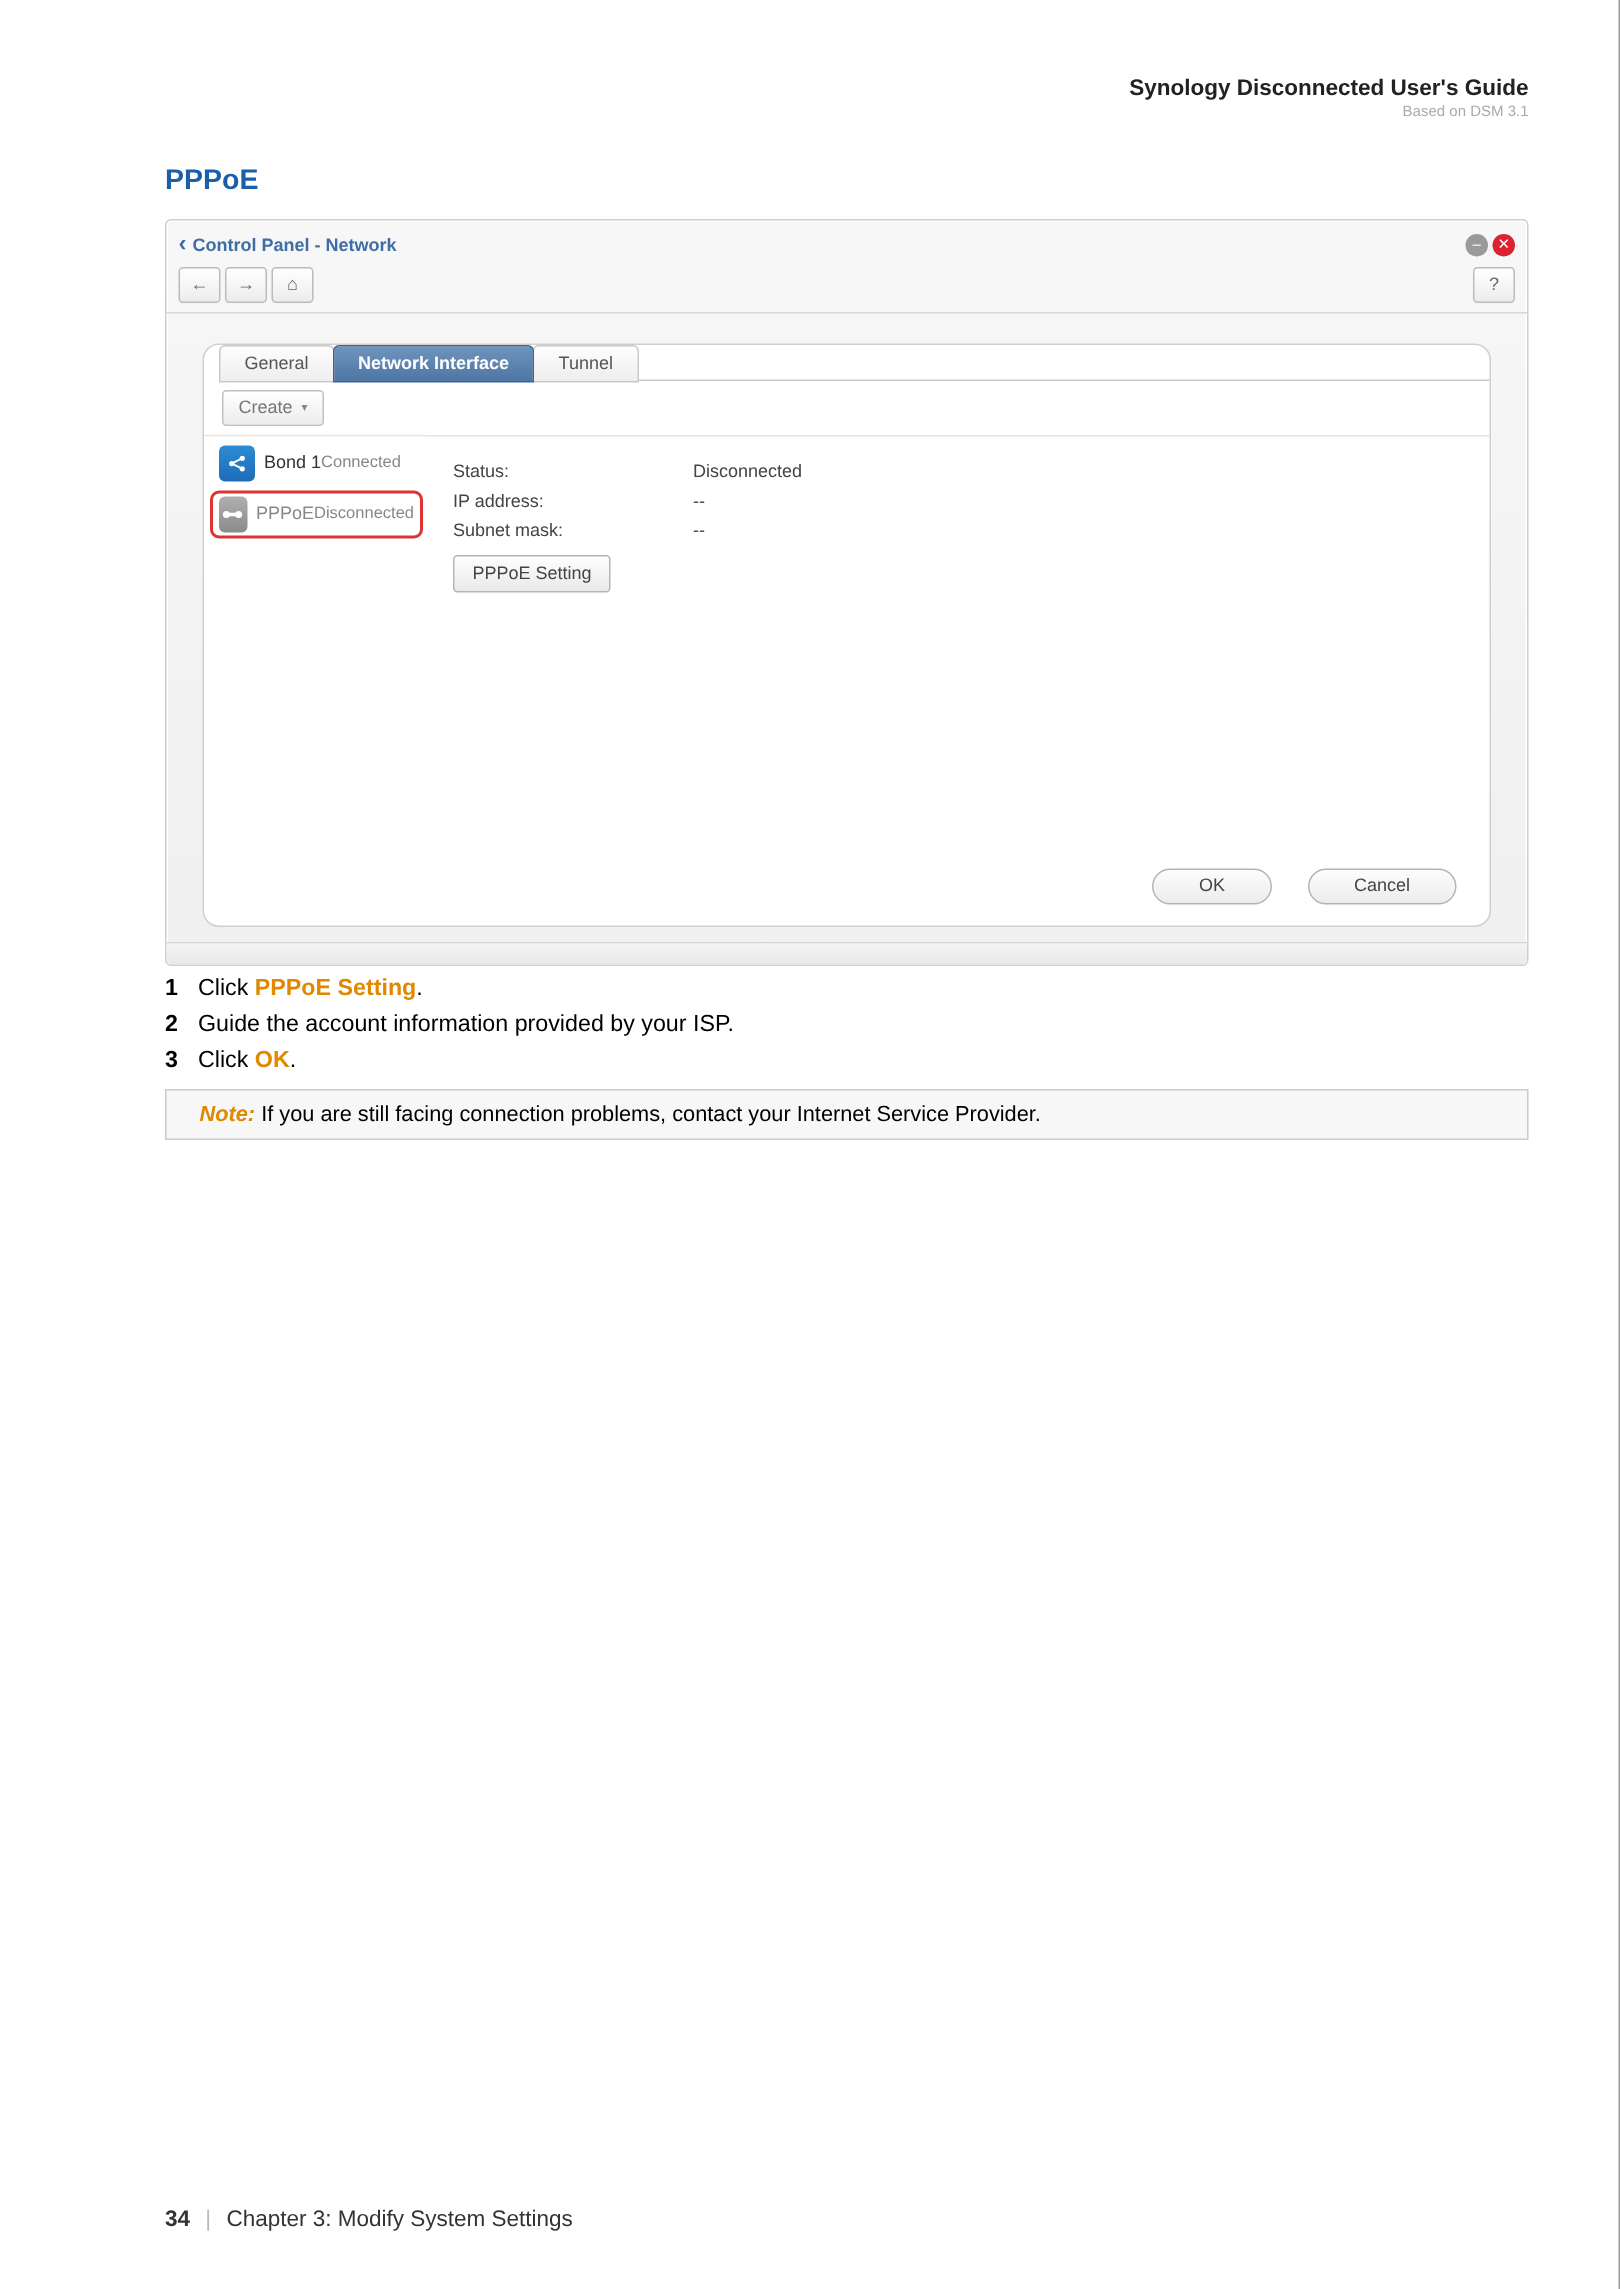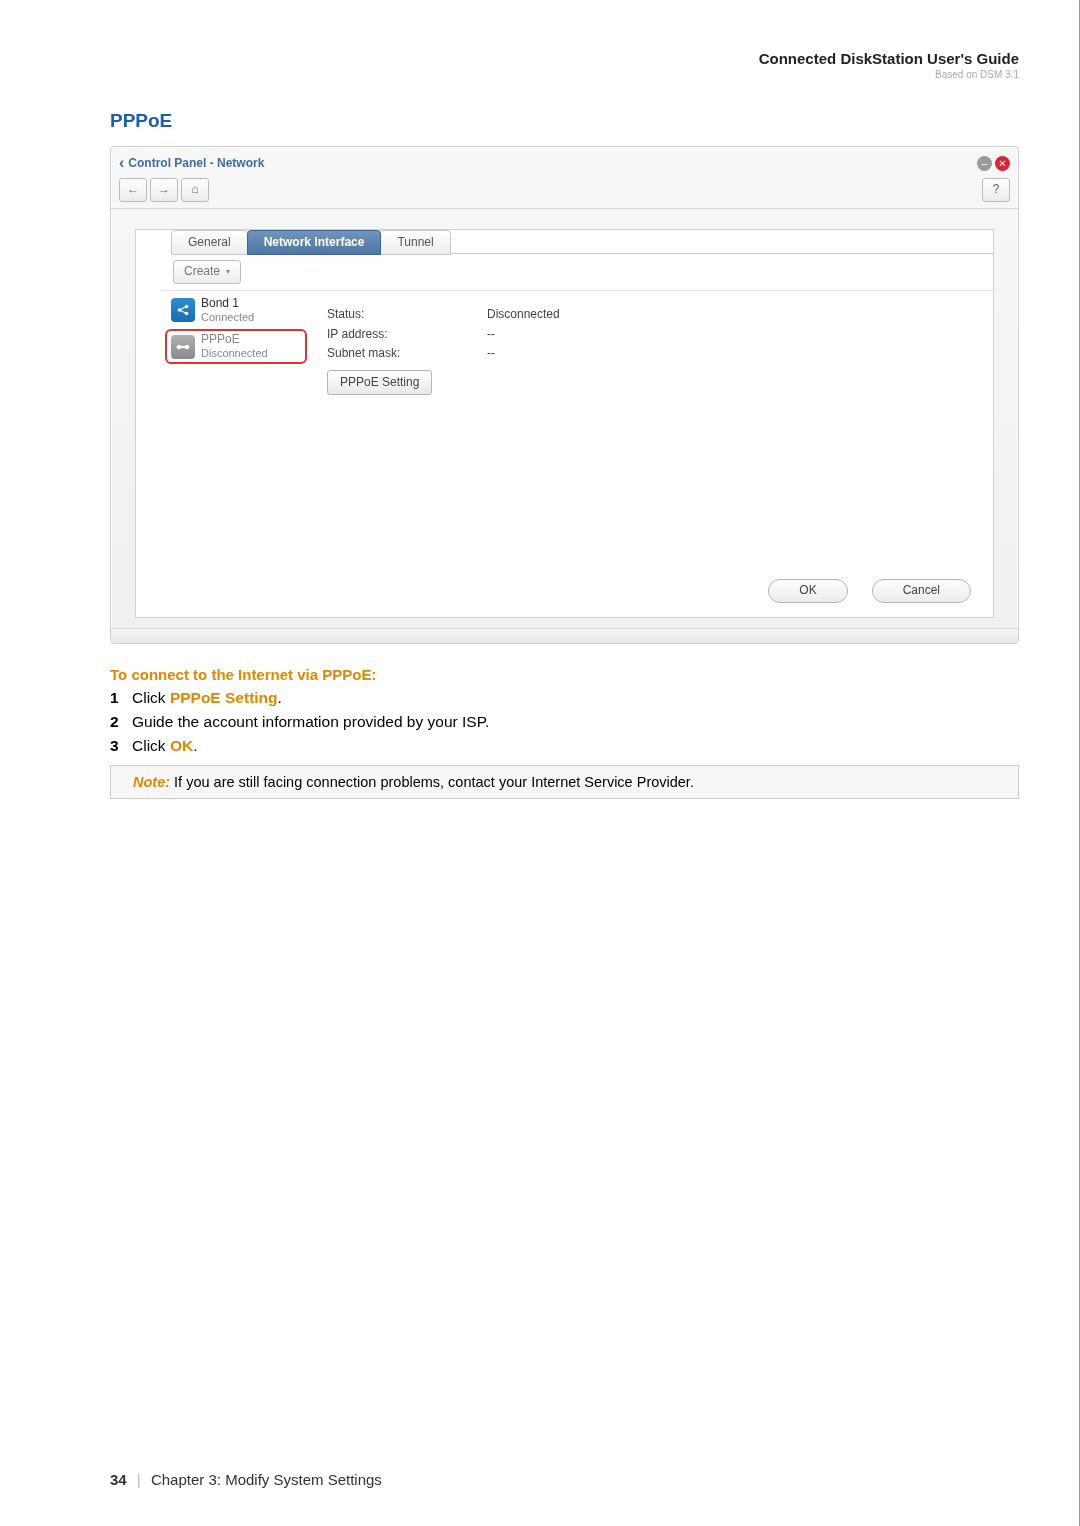--- a/index.html
+++ b/index.html
@@ -107,22 +107,21 @@
   }
   .help {
     margin-left: auto;
   }
   .content-pad {
     padding: 20px 24px 10px 24px;
   }
   .inner-panel {
     background: #fff;
     border: 1px solid #d0d0d0;
-    border-radius: 0;
-    padding-left: 25px;
+    border-radius: 11px;
   }
   .tabs {
     display: flex;
     align-items: flex-end;
     padding: 0 0 0 10px;
     margin-top: -1px;
   }
   .tab {
     border: 1px solid #c9c9c9;
     border-bottom: 1px solid #c9c9c9;
@@ -190,21 +189,21 @@
   }
   .sicon {
     width: 24px; height: 24px;
     border-radius: 4px;
     display: flex; align-items:center; justify-content:center;
     font-size: 12px;
     color: #fff;
   }
   .sicon.blue { background: linear-gradient(#2f8bd5,#1b6cb5); }
   .sicon.gray { background: linear-gradient(#b0b0b0,#8a8a8a); }
-  .stext { display:flex; flex-direction:column; line-height:1.15;justify-content:flex-end; }
+  .stext { display:flex; flex-direction:row; line-height:1.15;justify-content:flex-end; }
   .stext .t1 { font-size: 12px; color:#333; }
   .stext .t2 { font-size: 11px; color:#888; }
   .side-item.sel .stext .t1,
   .side-item.sel .stext .t2 { color:#888; }
   .main {
     flex: 1;
     padding: 12px 16px;
     font-size: 12px;
     color: #444;
   }
@@ -285,21 +284,21 @@
     font-size: 15px;
     color: #333;
   }
   .footer .pn { font-weight: bold; }
   .footer .divider { color:#bbb; margin: 0 6px; }
 </style>
 </head>
 <body>
 
 <div class="page">
-  <div class="header-right">Connected DiskStation User's Guide</div>
+  <div class="header-right">Synology Disconnected User's Guide</div>
   <div class="header-sub">Based on DSM 3.1</div>
 
   <div class="section-title">PPPoE</div>
 
   <div class="window">
     <div class="titlebar">
       <div class="title-app">
         <span class="title-chevron">‹</span>
         <span>Control Panel - Network</span>
       </div>
@@ -375,21 +374,20 @@
         </div>
         <div class="action-row">
           <span class="pill">OK</span>
           <span class="pill">Cancel</span>
         </div>
       </div>
     </div>
     <div class="statusbar"></div>
   </div>
 
-  <div class="subheading-orange">To connect to the Internet via PPPoE:</div>
   <ol class="steps">
     <li>
       <span>Click </span><span class="inline-orange">PPPoE Setting</span><span>.</span>
     </li>
     <li>Guide the account information provided by your ISP.</li>
     <li>
       <span>Click </span><span class="inline-orange">OK</span><span>.</span>
     </li>
   </ol>
 

